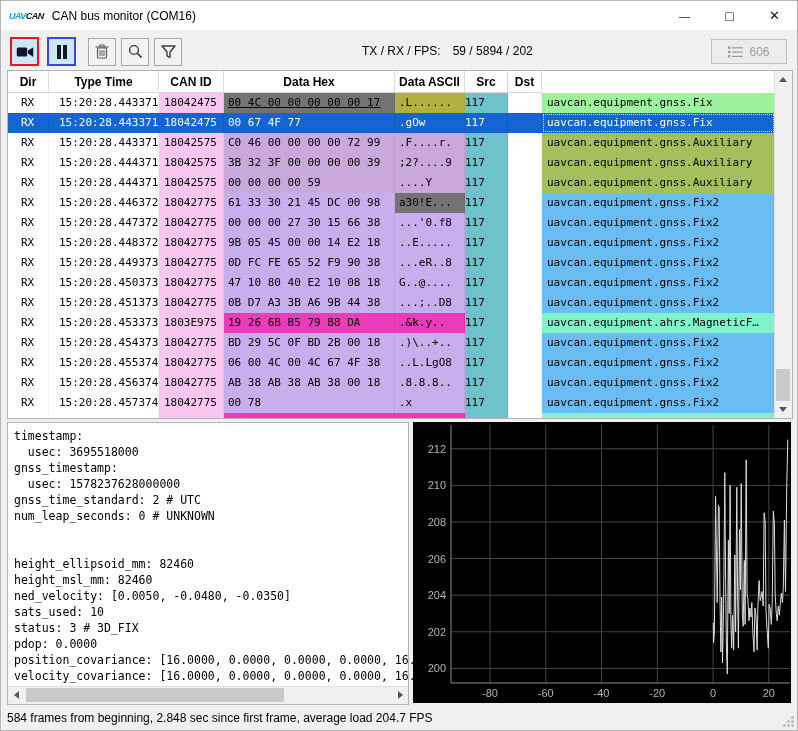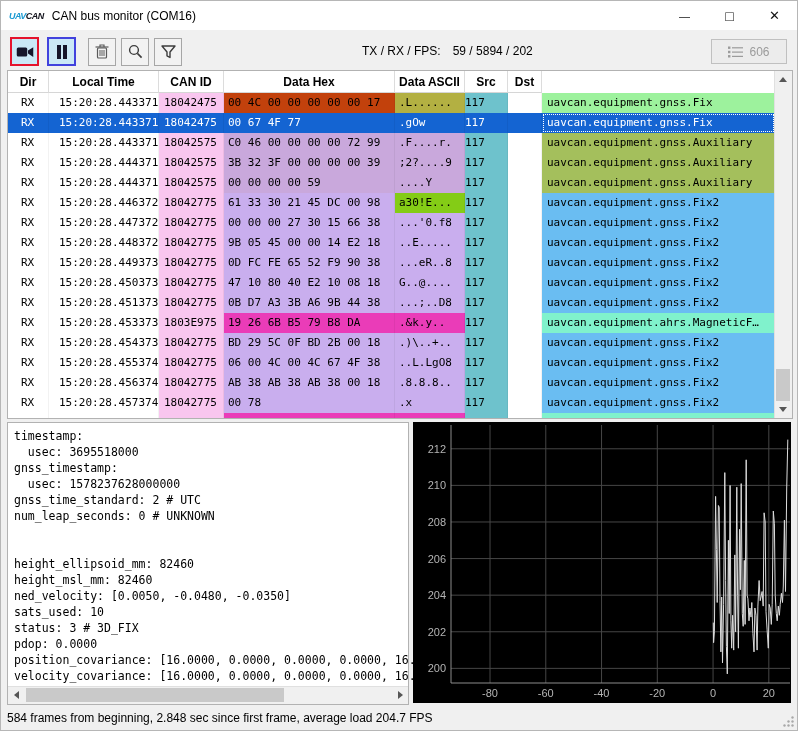--- a/index.html
+++ b/index.html
@@ -147,33 +147,33 @@
         <rect x="4" y="5.5" width="11" height="1.2" fill="#9b9b9b"></rect>
       <rect x="0" y="9.1" width="2.4" height="2.4" fill="#9b9b9b"></rect>
         <rect x="4" y="9.8" width="11" height="1.2" fill="#9b9b9b"></rect>
     </svg>
     <span>606</span>
   </div>
 
   <div class="table">
     <div class="thead">
         <div class="th h-dir">Dir</div>
-        <div class="th h-time">Local Time</div>
+        <div class="th h-time">Type Time</div>
         <div class="th h-id">CAN ID</div>
         <div class="th h-hex">Data Hex</div>
         <div class="th h-ascii">Data ASCII</div>
         <div class="th h-src">Src</div>
         <div class="th h-dst">Dst</div>
       </div>
     <div class="tbody">
         <div class="tr">
           <div class="td c-dir" style="background: rgb(255, 255, 255);">RX</div>
           <div class="td c-time" style="background: rgb(255, 255, 255);">15:20:28.443371</div>
           <div class="td c-id" style="background: rgb(249, 198, 239);">18042475</div>
-          <div class="td c-hex" style="background: #c2410c;">00 4C 00 00 00 00 00 17</div>
+          <div class="td c-hex" style="background: #737373; text-decoration: underline;">00 4C 00 00 00 00 00 17</div>
           <div class="td c-ascii" style="background: rgb(179, 176, 66);">.L......</div>
           <div class="td c-src" style="background: rgb(110, 194, 204);">117</div>
           <div class="td c-dst" style="background: rgb(255, 255, 255);"></div>
           <div class="td c-type" style="background: rgb(157, 242, 157);">uavcan.equipment.gnss.Fix</div>
         </div>
         <div class="tr sel">
           <div class="td c-dir" style="background: rgb(20, 100, 210);">RX</div>
           <div class="td c-time" style="background: rgb(20, 100, 210);">15:20:28.443371</div>
           <div class="td c-id" style="background: rgb(20, 100, 210);">18042475</div>
           <div class="td c-hex" style="background: rgb(20, 100, 210);">00 67 4F 77</div>
@@ -210,21 +210,21 @@
           <div class="td c-ascii" style="background: rgb(201, 168, 220);">....Y</div>
           <div class="td c-src" style="background: rgb(110, 194, 204);">117</div>
           <div class="td c-dst" style="background: rgb(255, 255, 255);"></div>
           <div class="td c-type" style="background: rgb(164, 191, 92);">uavcan.equipment.gnss.Auxiliary</div>
         </div>
         <div class="tr">
           <div class="td c-dir" style="background: rgb(255, 255, 255);">RX</div>
           <div class="td c-time" style="background: rgb(255, 255, 255);">15:20:28.446372</div>
           <div class="td c-id" style="background: rgb(249, 198, 239);">18042775</div>
           <div class="td c-hex" style="background: rgb(201, 174, 238);">61 33 30 21 45 DC 00 98</div>
-          <div class="td c-ascii" style="background: #84cc16;">a30!E...</div>
+          <div class="td c-ascii" style="background: #737373;">a30!E...</div>
           <div class="td c-src" style="background: rgb(110, 194, 204);">117</div>
           <div class="td c-dst" style="background: rgb(255, 255, 255);"></div>
           <div class="td c-type" style="background: rgb(106, 189, 242);">uavcan.equipment.gnss.Fix2</div>
         </div>
         <div class="tr">
           <div class="td c-dir" style="background: rgb(255, 255, 255);">RX</div>
           <div class="td c-time" style="background: rgb(255, 255, 255);">15:20:28.447372</div>
           <div class="td c-id" style="background: rgb(249, 198, 239);">18042775</div>
           <div class="td c-hex" style="background: rgb(201, 174, 238);">00 00 00 27 30 15 66 38</div>
           <div class="td c-ascii" style="background: rgb(201, 174, 238);">...'0.f8</div>

